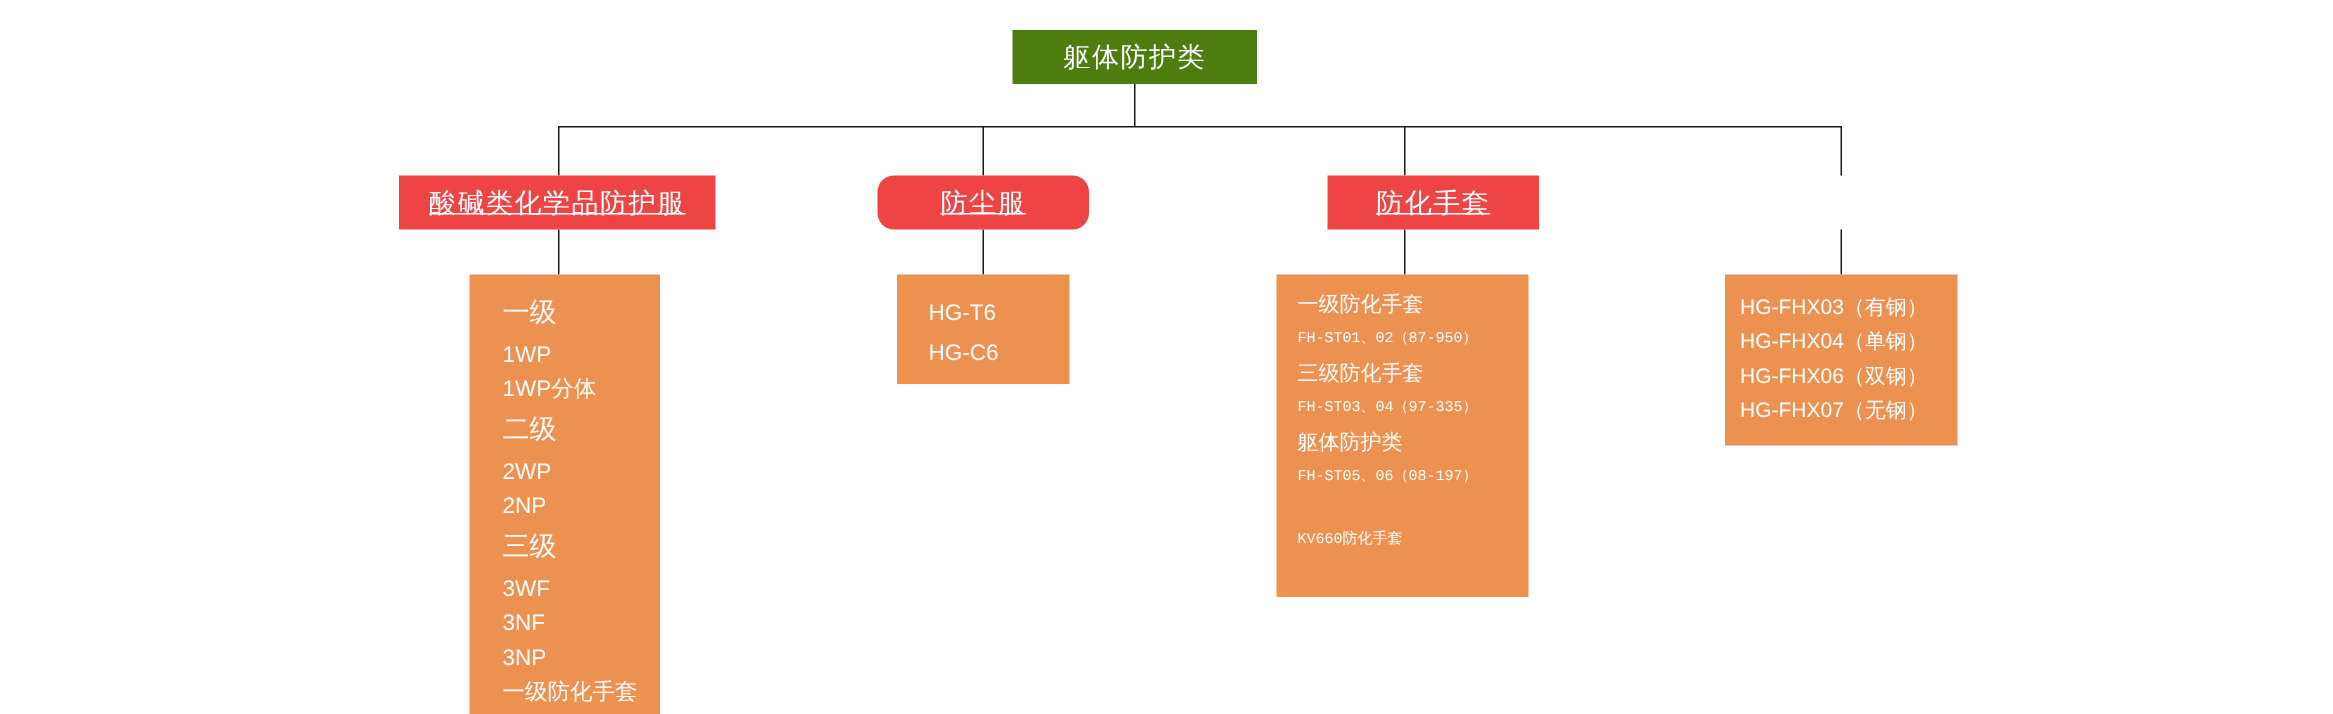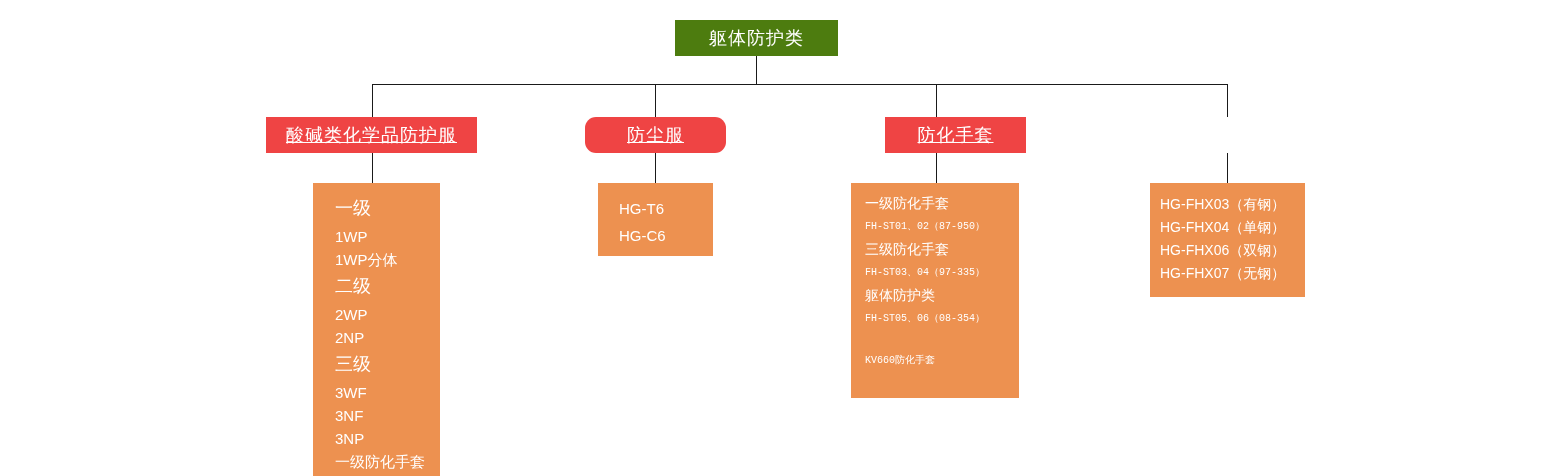--- a/index.html
+++ b/index.html
@@ -180,21 +180,21 @@
       <div class="row item">HG-T6</div>
       <div class="row item">HG-C6</div>
     </div>
 
   <div class="panel" id="panel-gloves">
       <div class="row heading">一级防化手套</div>
       <div class="row item">FH-ST01、02（87-950）</div>
       <div class="row heading">三级防化手套</div>
       <div class="row item">FH-ST03、04（97-335）</div>
       <div class="row heading">躯体防护类</div>
-      <div class="row item">FH-ST05、06（08-354）</div>
+      <div class="row item">FH-ST05、06（08-197）</div>
       <div class="row spacer">&nbsp;</div>
       <div class="row item">KV660防化手套</div>
     </div>
 
   <div class="panel" id="panel-boots">
       <div class="row item">HG-FHX03（有钢）</div>
       <div class="row item">HG-FHX04（单钢）</div>
       <div class="row item">HG-FHX06（双钢）</div>
       <div class="row item">HG-FHX07（无钢）</div>
     </div>

